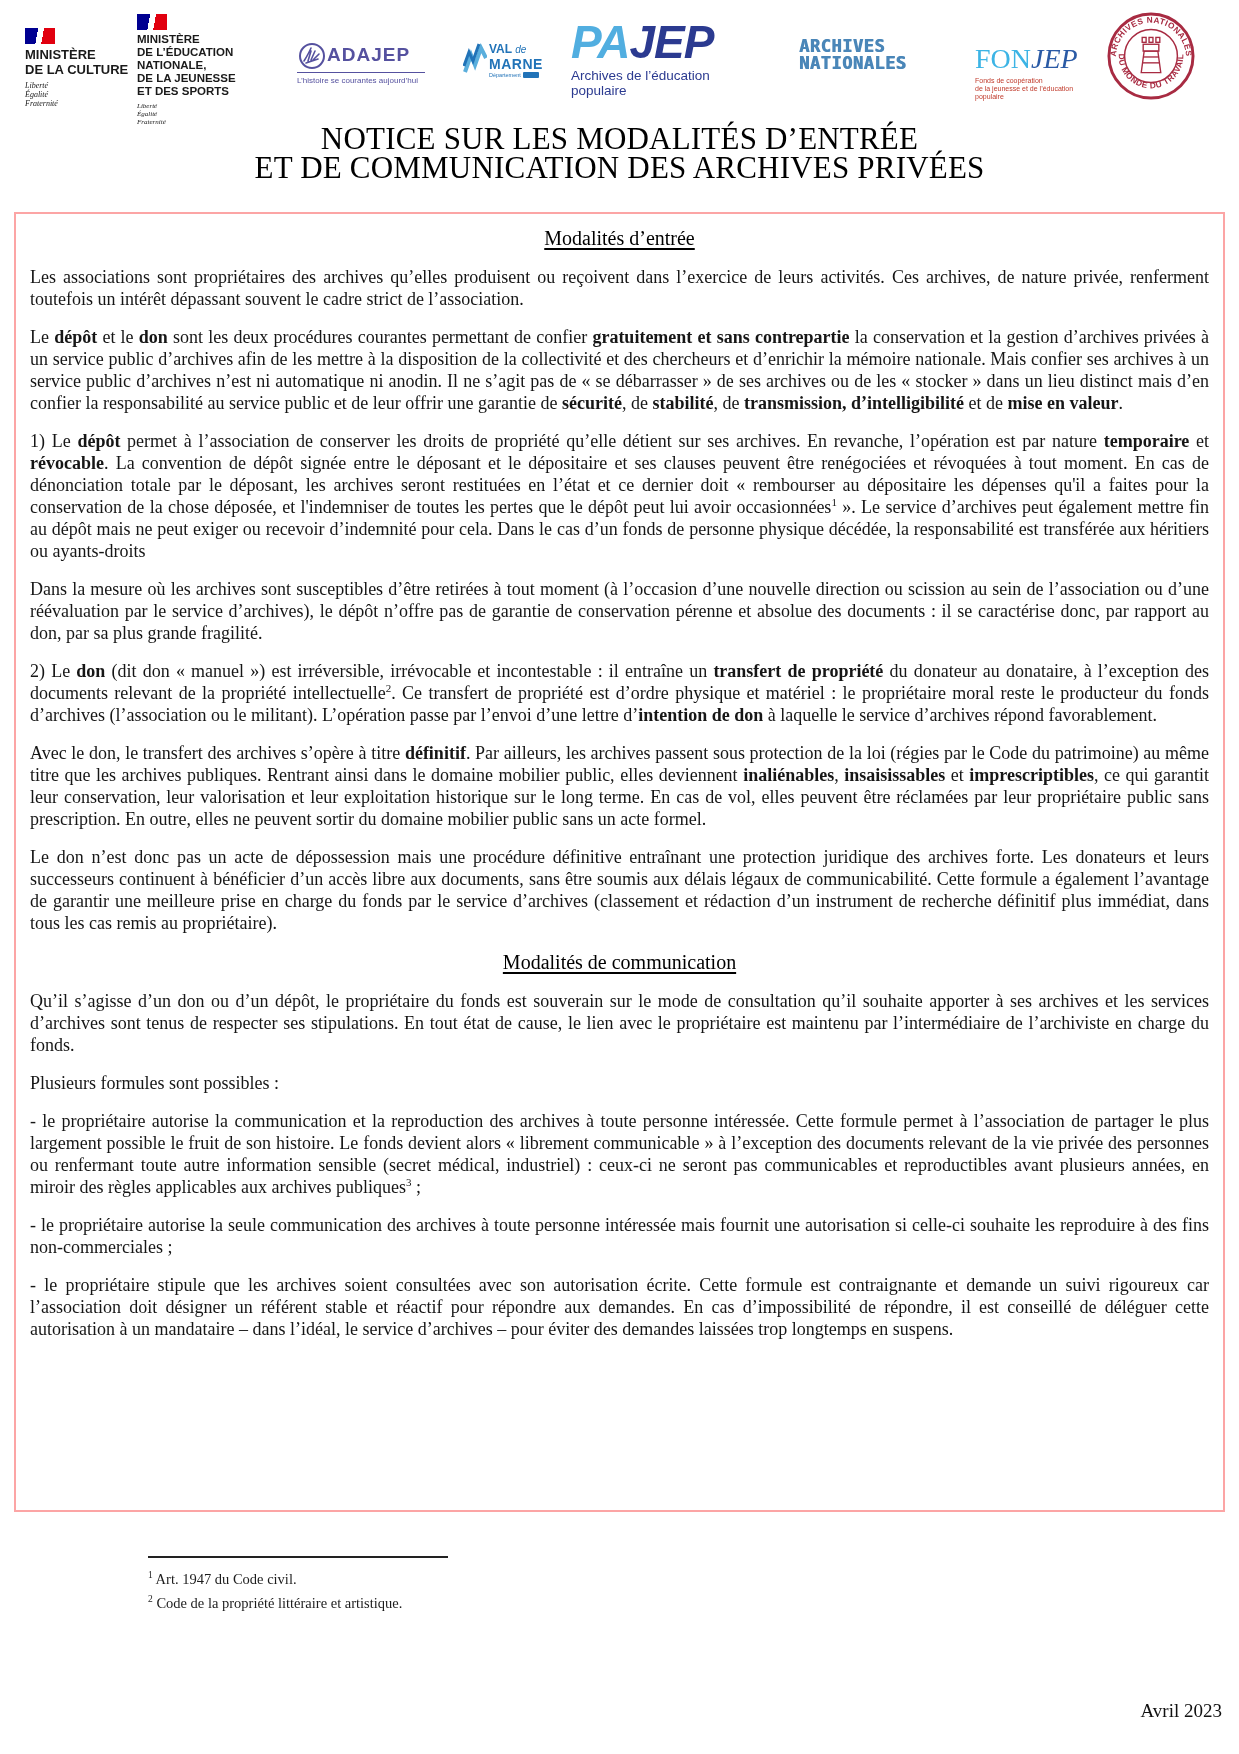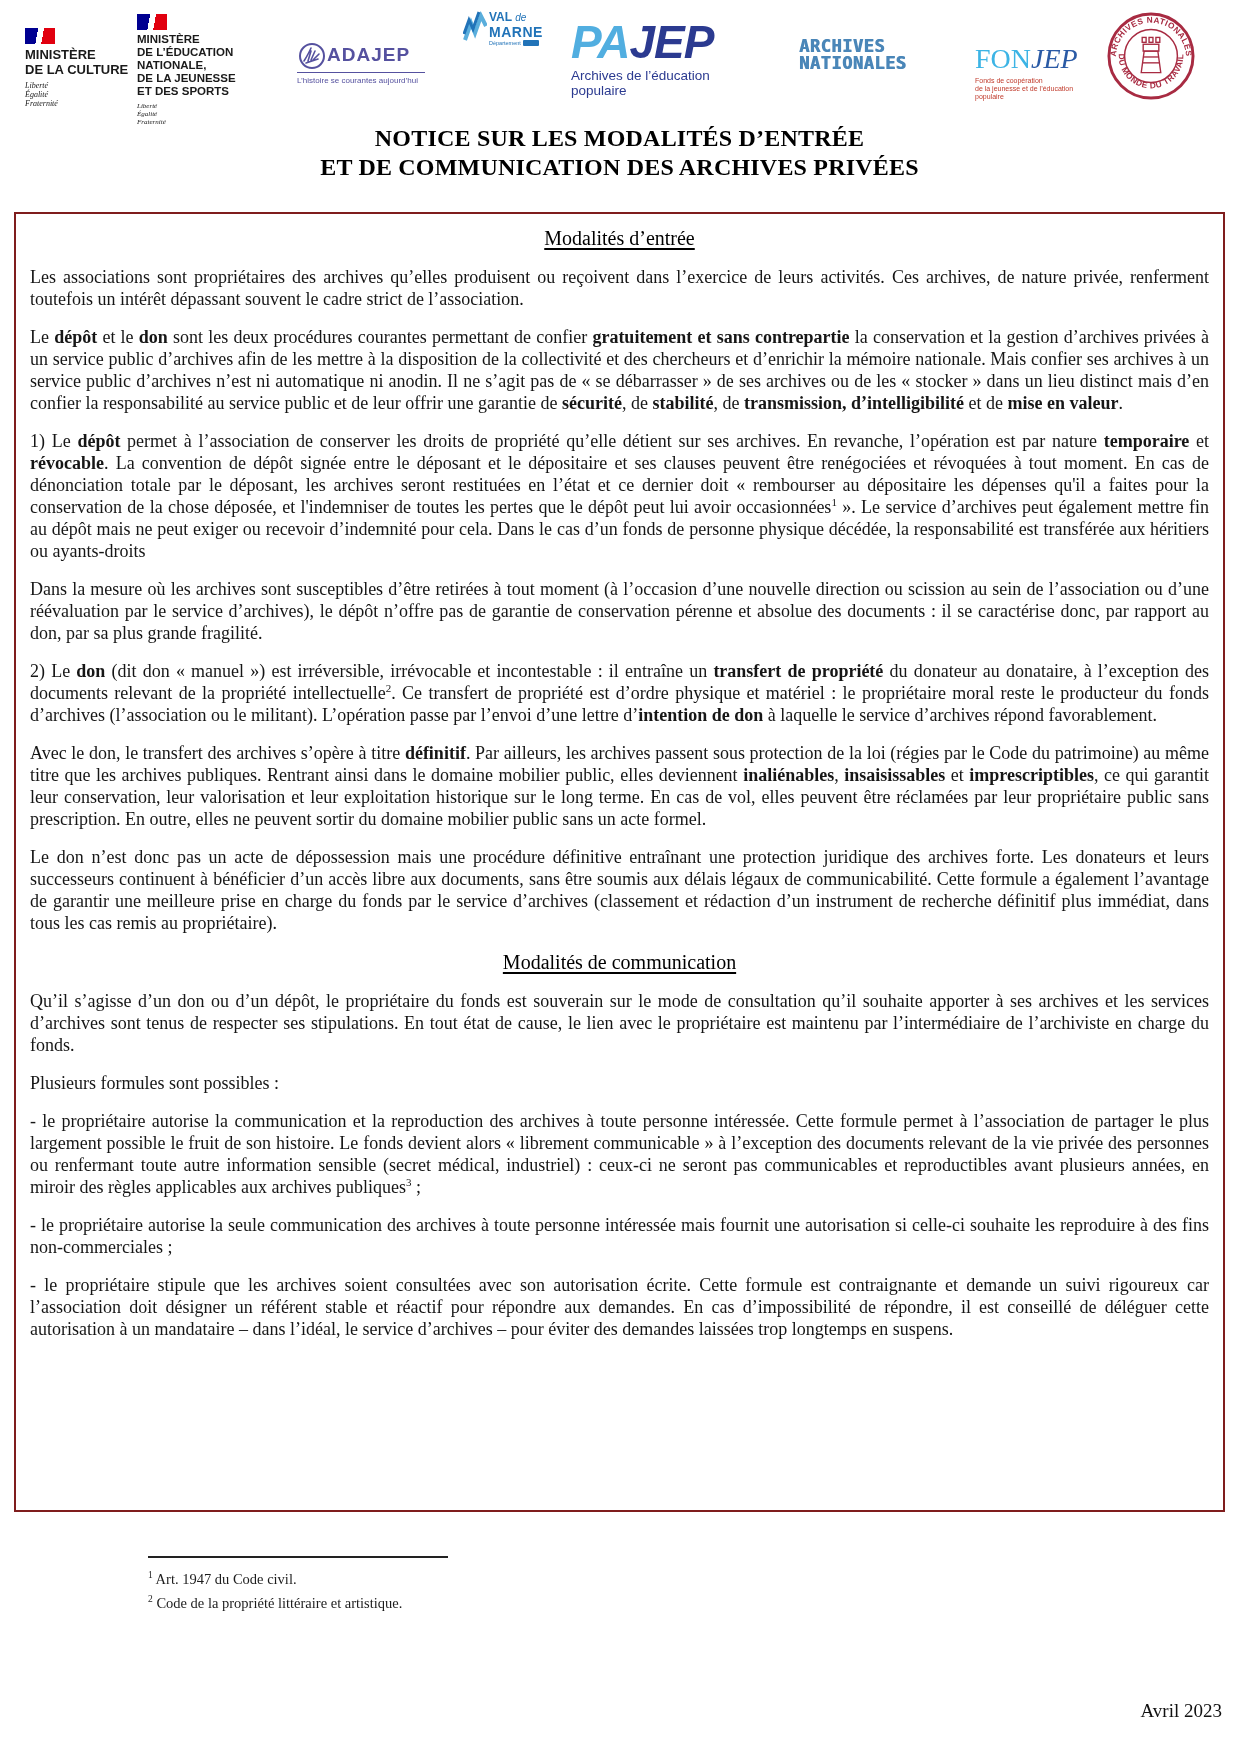--- a/index.html
+++ b/index.html
@@ -18,21 +18,21 @@
   .logo-culture .min-name { font-size:13px; line-height:15px; }
   .logo-education { width:118px; margin-top:4px; }
   .logo-education .min-name { font-size:11.5px; line-height:13px; }
   .logo-education .motto { font-size:7px; line-height:8px; }
 
   .logo-adajep { width:128px; margin-left:42px; margin-top:30px; color:var(--adajep-purple); }
   .adajep-row { display:flex; align-items:center; border-bottom:1.5px solid var(--adajep-purple); padding-bottom:2px; }
   .adajep-text { font-family:"Liberation Sans",sans-serif; font-weight:bold; font-size:19px; letter-spacing:1px; }
   .adajep-tagline { font-family:"Liberation Sans",sans-serif; font-size:8px; margin-top:3px; }
 
-  .logo-vdm { width:80px; margin-left:38px; display:flex; }
+  .logo-vdm { width:80px; margin-left:38px; margin-top:32px; display:flex; }
   .vdm-text { font-family:"Liberation Sans",sans-serif; color:var(--vdm-blue); margin-left:2px; }
   .vdm-l1 { font-weight:bold; font-size:12px; }
   .vdm-de { font-style:italic; font-weight:normal; font-size:10px; }
   .vdm-l2 { font-weight:bold; font-size:14px; letter-spacing:0.5px; }
   .vdm-dept { font-size:5.5px; display:flex; align-items:center; gap:2px; }
   .vdm-box { display:inline-block; width:16px; height:6px; background:var(--vdm-blue); border-radius:1px; }
 
   .logo-pajep { width:198px; margin-left:28px; margin-top:8px; text-align:left; }
   .pajep-big { font-family:"Liberation Sans",sans-serif; font-style:italic; font-weight:bold; font-size:46px; line-height:48px; letter-spacing:-1px; }
   .pajep-p1 { color:var(--pajep-light); } .pajep-p2 { color:var(--pajep-dark); }
@@ -43,24 +43,24 @@
              letter-spacing:0.5px; color:var(--an-blue); white-space:pre-line; text-shadow:0.8px 0 0 currentColor; transform:scaleY(1.08); }
 
   .logo-fonjep { width:110px; margin-left:24px; margin-top:34px; }
   .fonjep-big { font-size:28px; line-height:30px; }
   .fonjep-p1 { color:var(--fonjep-light); } .fonjep-p2 { color:var(--fonjep-blue); font-style:italic; }
   .fonjep-tagline { font-family:"Liberation Sans",sans-serif; font-size:7px; line-height:8px; color:var(--fonjep-red); white-space:pre-line; margin-top:3px; }
 
   .logo-anmt { margin-left:22px; margin-top:2px; }
 
   
-  .doc-title { text-align:center; font-weight:bold; font-size:24px; line-height:29px; margin-top:14px; letter-spacing:0.2px; color:#000; }
-
-  
-  .content-box { margin:30px 14px 0 14px; height:1300px; border:2px solid #7f1d1d; padding:8px 14px 0 14px; overflow:hidden; }
+  .doc-title { text-align:center; font-weight:normal; font-size:31px; line-height:29px; margin-top:14px; letter-spacing:0.2px; color:#000; }
+
+  
+  .content-box { margin:30px 14px 0 14px; height:1300px; border:2px solid #fca5a5; padding:8px 14px 0 14px; overflow:hidden; }
   .section-heading { font-weight:normal; font-size:20px; line-height:24px; text-align:center; text-decoration:underline;
                      text-underline-offset:3px; margin:4px 0 16px 0; color:#000; }
   .section-heading + .para { margin-top:0; }
   .para { font-size:18px; line-height:22px; text-align:justify; margin-bottom:16px; color:#161616; }
   .para b { font-weight:bold; }
   .para sup { font-size:11px; line-height:0; }
 
   
   .footnotes { position:absolute; left:148px; top:1556px; width:520px; }
   .fn-rule { width:300px; height:2px; background:#222; margin-bottom:7px; }

